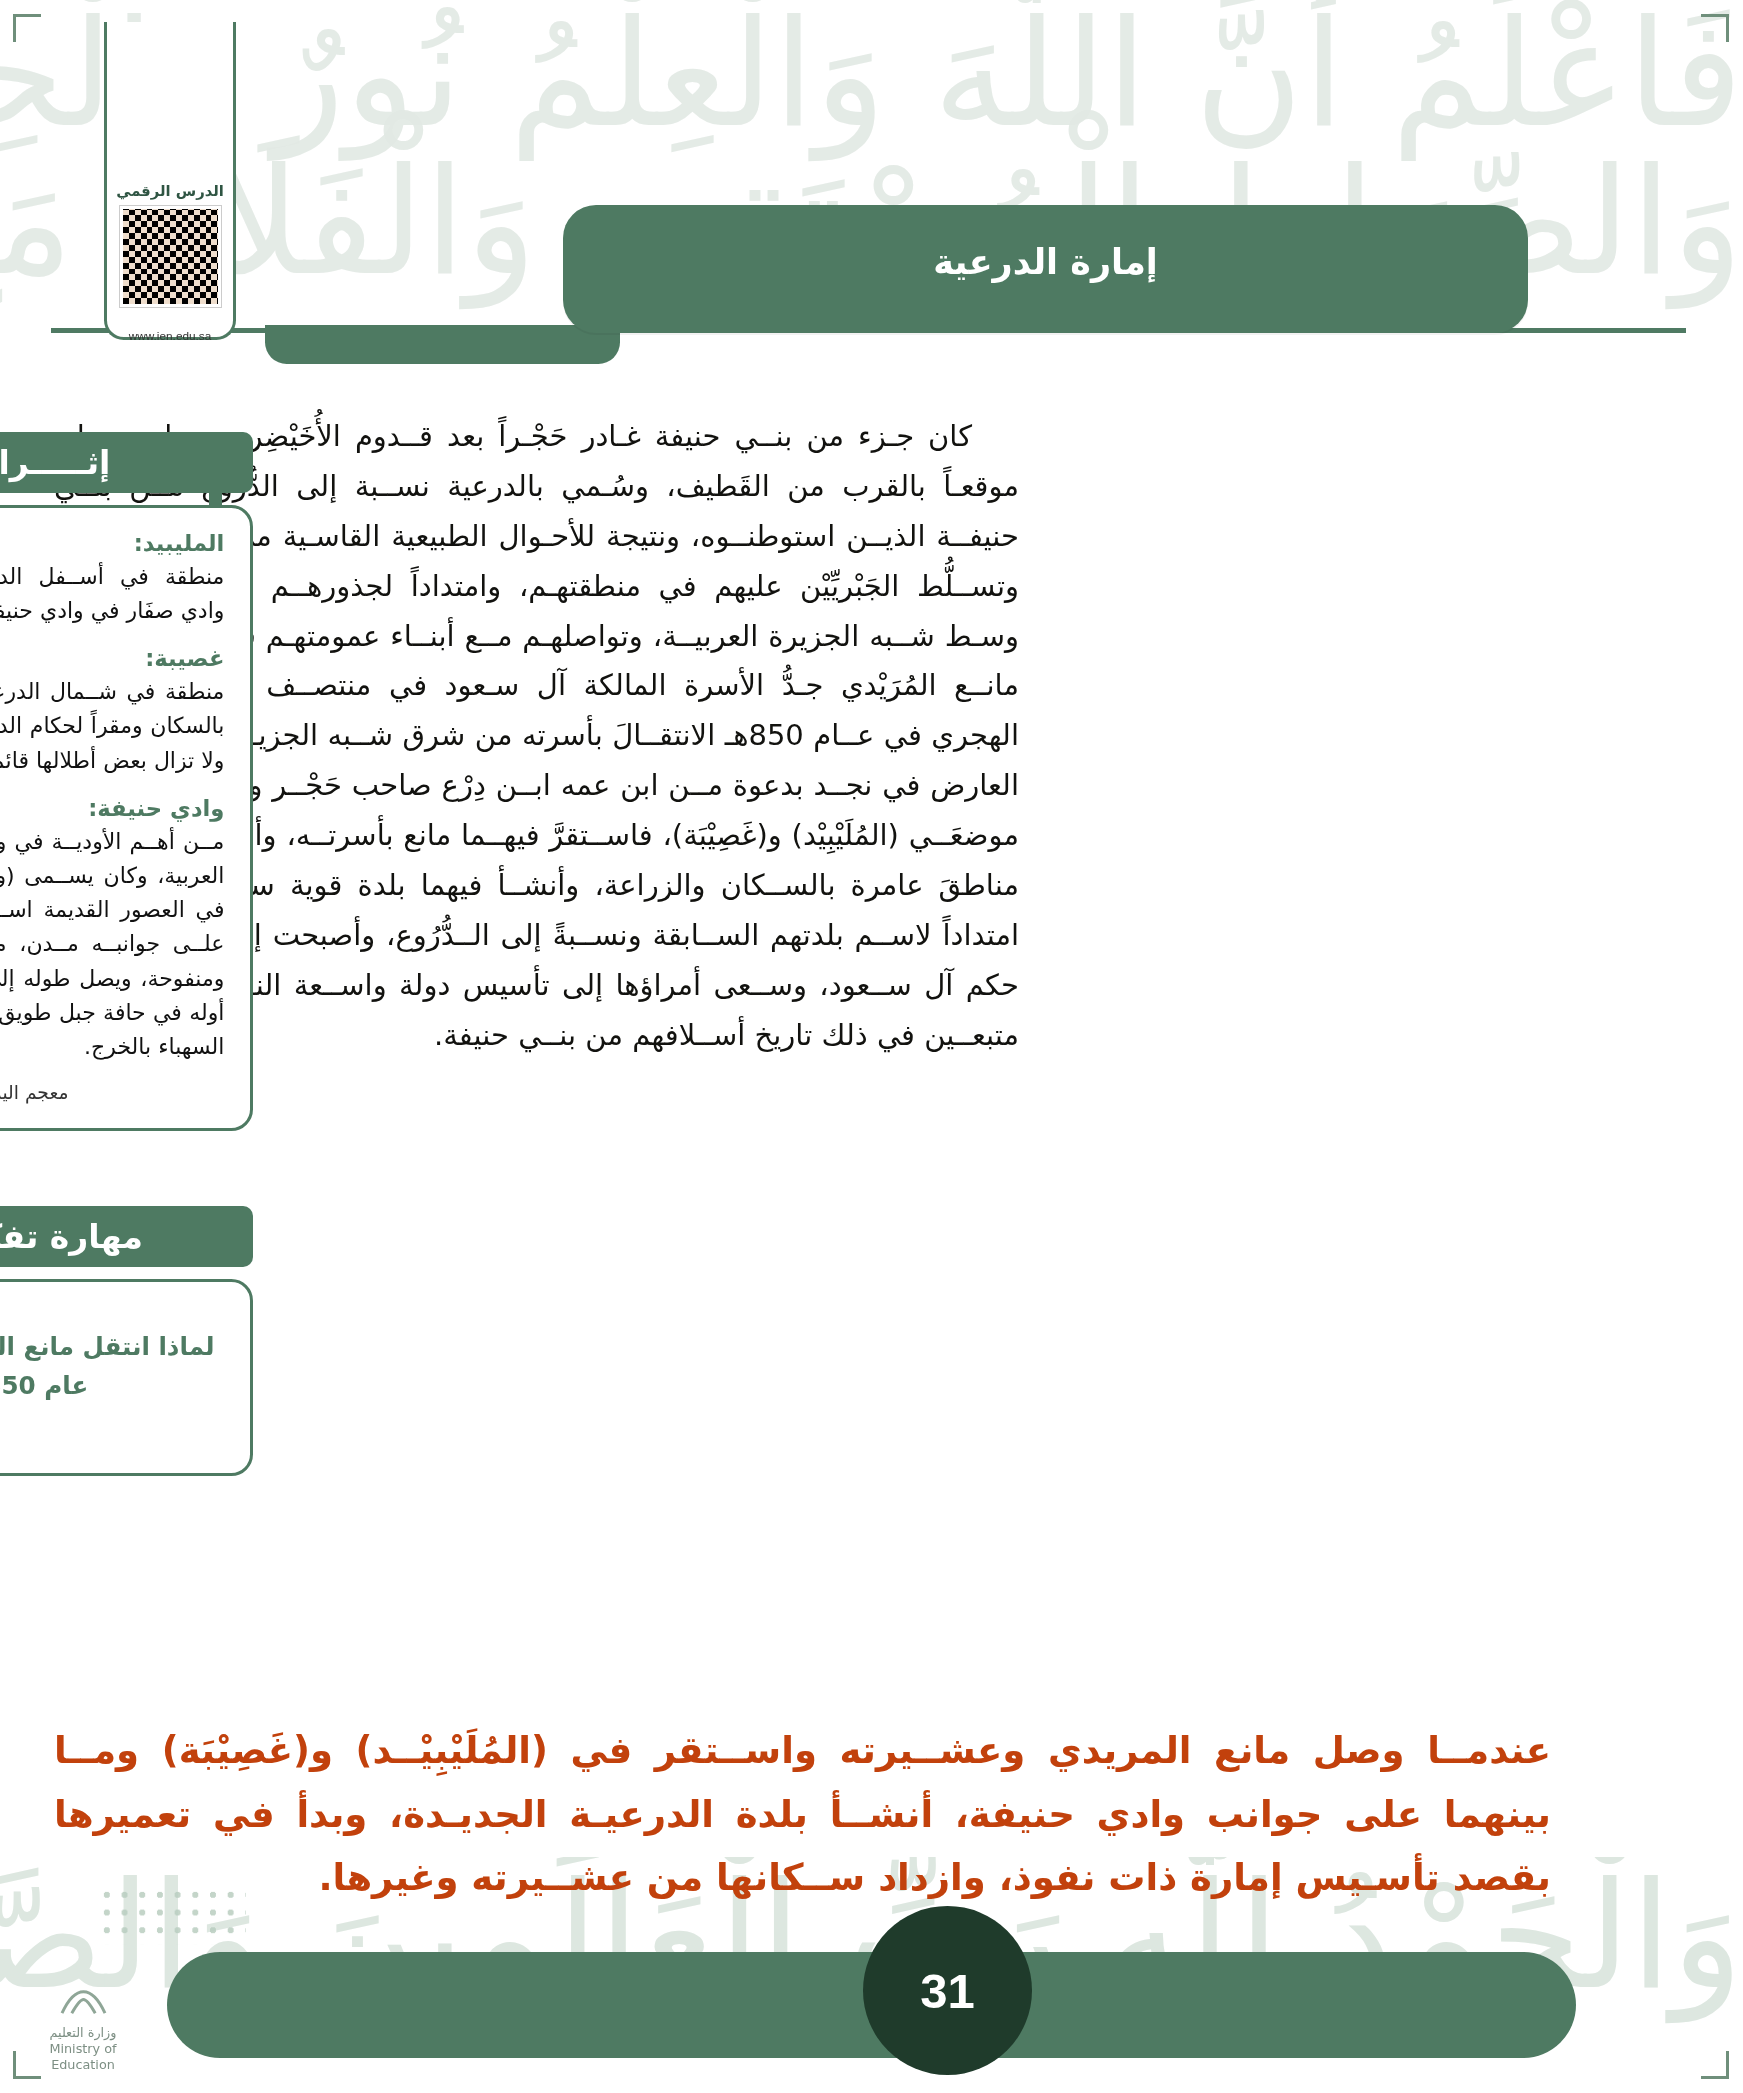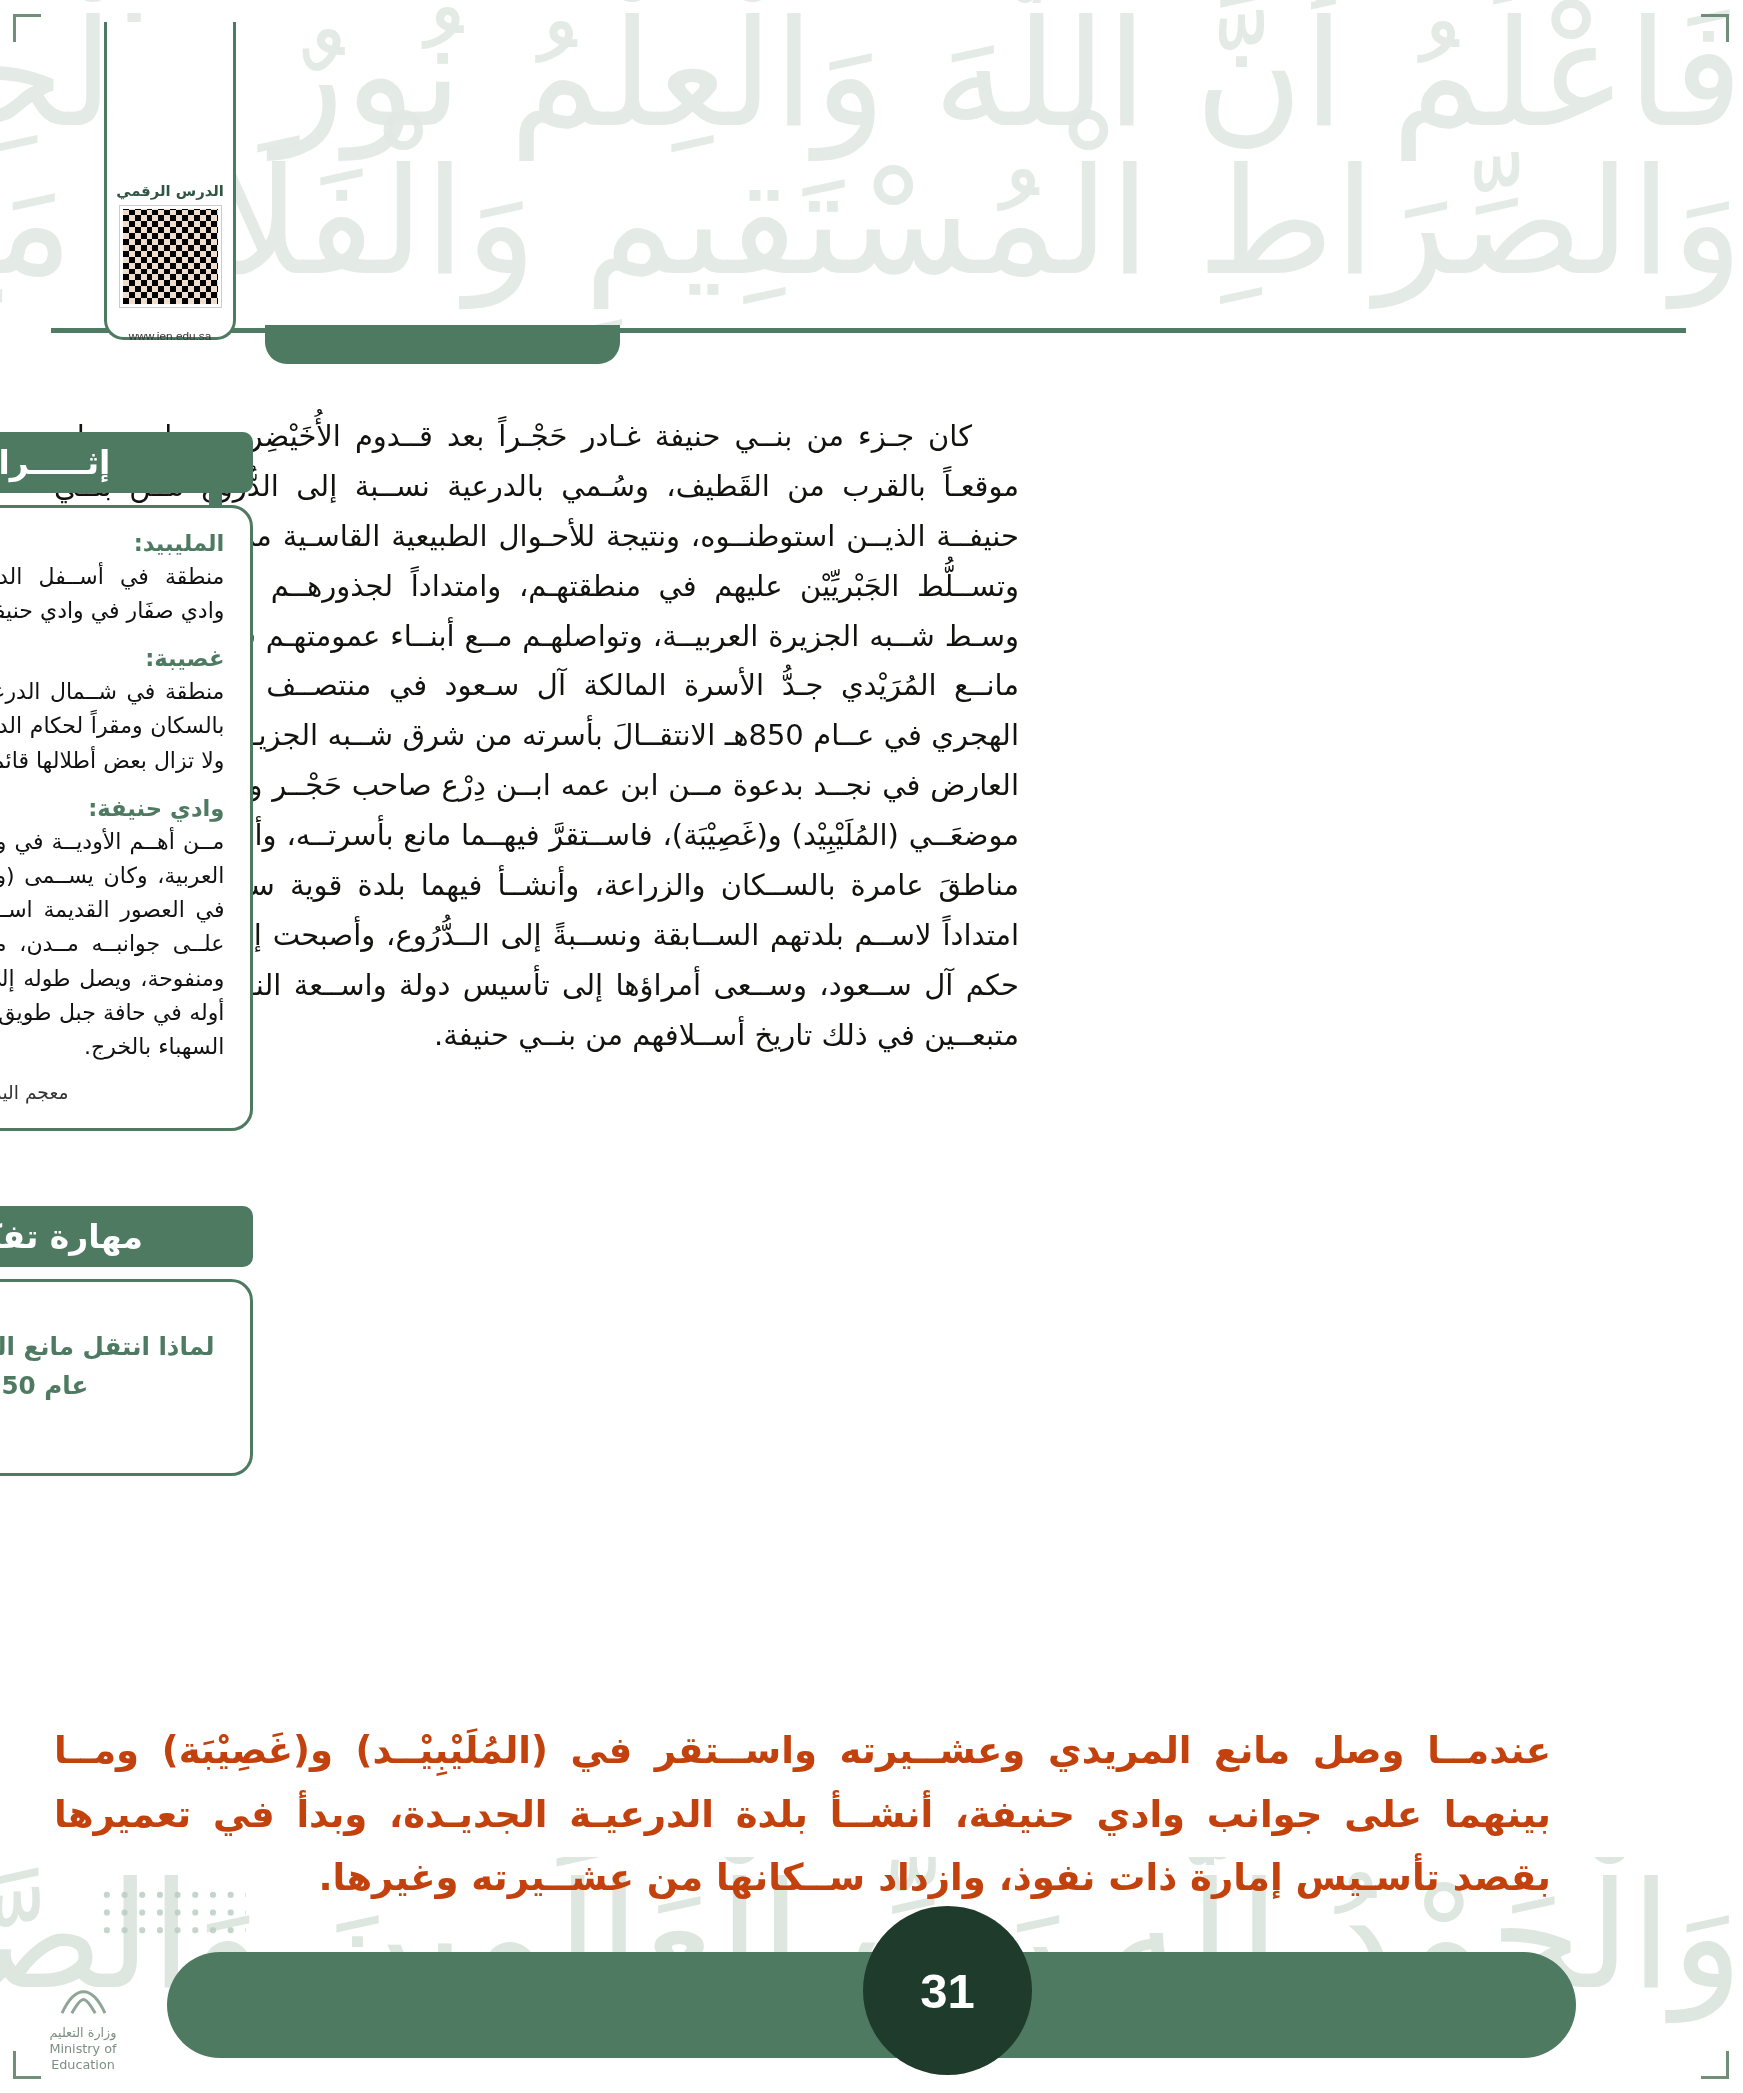--- a/index.html
+++ b/index.html
@@ -337,20 +337,23 @@
     <div>وَالْحَمْدُ لِلّٰهِ رَبِّ الْعَالَمِينَ وَالصَّلَاةُ</div>
   </div>
 
   <div class="corner tl"></div>
   <div class="corner tr"></div>
   <div class="corner bl"></div>
   <div class="corner br"></div>
 
   <div class="header-rule"></div>
   <div class="lesson-tab-stub"></div>
+  <div class="lesson-title-bar">
+    <div class="title-text">إمارة الدرعية</div>
+  </div>
 
   <div class="qr-box">
     <div class="qr-label">الدرس الرقمي</div>
     <div class="qr-img"></div>
     <div class="qr-url">www.ien.edu.sa</div>
   </div>
 
   <div class="main-col">
     <div class="body-par">كان جـزء من بنــي حنيفة غـادر حَجْـراً بعد قــدوم الأُخَيْضِريين، واســتوطن موقعـاً بالقرب من القَطيف، وسُـمي بالدرعية نســبة إلى الدُّرُوع مــن بنــي حنيفــة الذيــن استوطنــوه، ونتيجة للأحـوال الطبيعية القاسـية من جفـاف وغيره، وتســلُّط الجَبْريِّيْن عليهم في منطقتهـم، وامتداداً لجذورهــم في الحكــم في وسـط شــبه الجزيرة العربيــة، وتواصلهـم مــع أبنــاء عمومتهـم في اليمامة؛ قـرَّر مانــع المُرَيْدي جـدُّ الأسرة المالكة آل سـعود في منتصــف القــرن التاســع الهجري في عــام 850هـ الانتقــالَ بأسرته من شرق شــبه الجزيــرة العربيــة إلى العارض في نجــد بدعوة مــن ابن عمه ابــن دِرْع صاحب حَجْــر والجزعة، فمنحهم موضعَــي (المُلَيْبِيْد) و(غَصِيْبَة)، فاســتقرَّ فيهــما مانع بأسرتــه، وأصبحت بعد ذلــك مناطقَ عامرة بالســكان والزراعة، وأنشــأ فيهما بلدة قوية ســميت (الدرعية) امتداداً لاســم بلدتهم الســابقة ونســبةً إلى الــدُّرُوع، وأصبحت إمــارةً قوية تحت حكم آل ســعود، وســعى أمراؤها إلى تأسيس دولة واســعة النفوذ في المنطقة متبعــين في ذلك تاريخ أســلافهم من بنــي حنيفة.</div>
     <div class="body-par" style="min-height:0;"></div>

